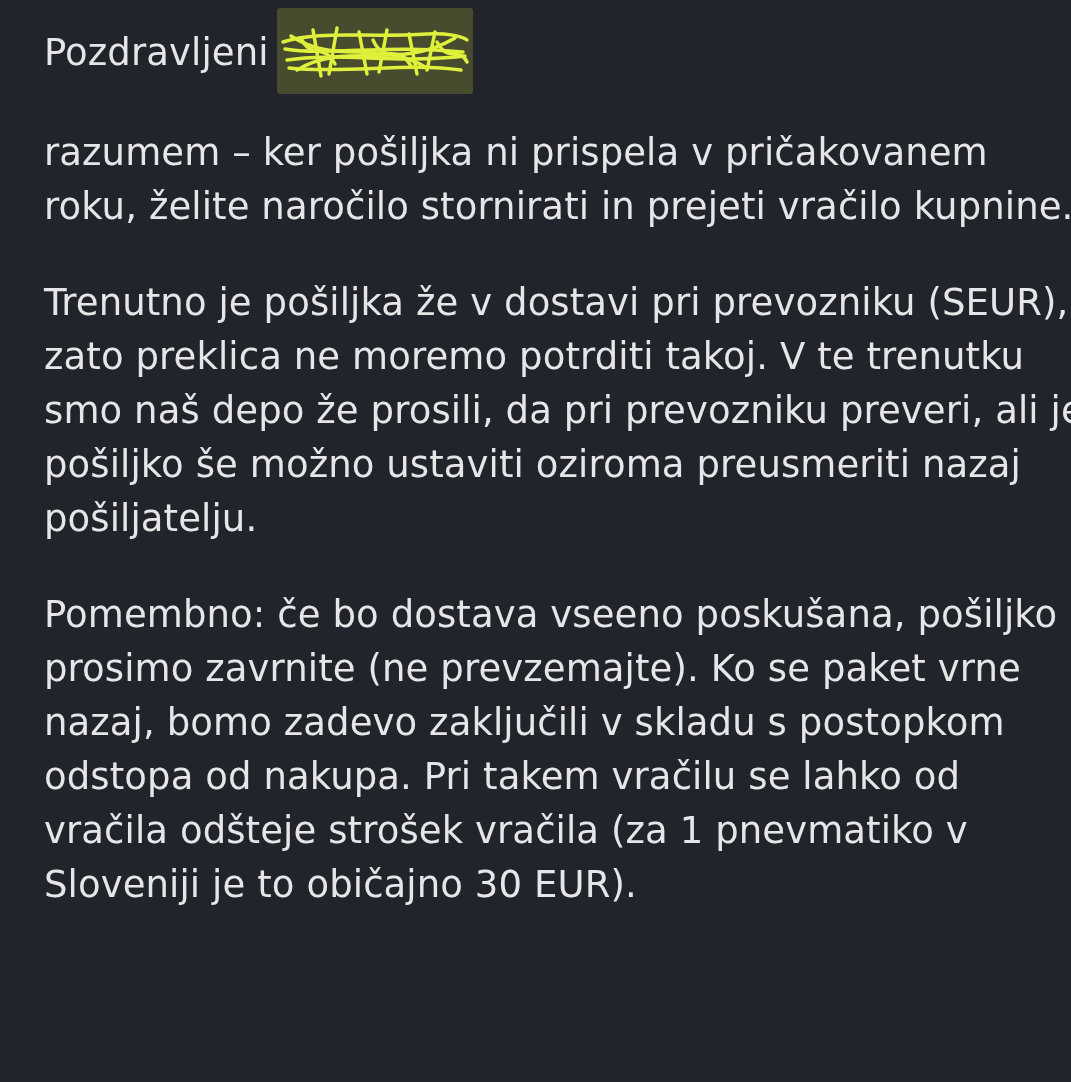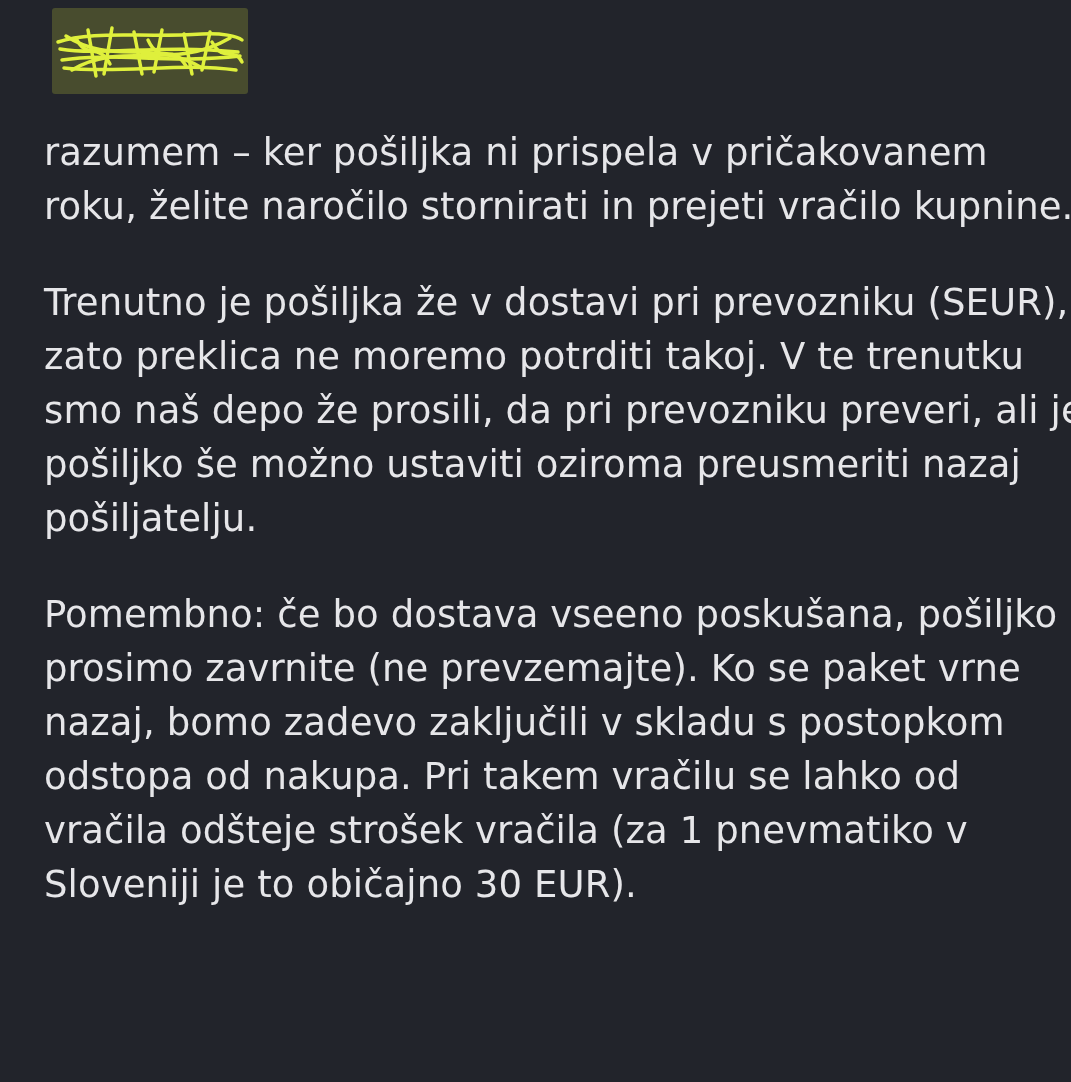--- a/index.html
+++ b/index.html
@@ -63,20 +63,21 @@
     display: block;
   }
 </style>
 </head>
 <body>
 
 <div class="page">
   <div class="message-body">
 
     <div class="greeting-line">
+      <span class="greeting-text">Pozdravljeni</span>
       <span class="redaction">
         <svg width="196" height="86" viewBox="0 0 196 86" aria-hidden="true">
           <g stroke="#dff03c" stroke-width="3.5" fill="none" stroke-linecap="round">
             <path d="M6 34 C40 22, 90 30, 150 26 C170 25, 185 28, 190 32"></path>
             <path d="M8 41 C50 48, 110 36, 186 44"></path>
             <path d="M10 52 C60 44, 120 56, 188 48"></path>
             <path d="M12 60 C70 66, 130 54, 184 62"></path>
             <path d="M14 28 C60 58, 100 30, 150 60"></path>
             <path d="M20 62 C70 32, 120 64, 178 30"></path>
             <path d="M36 22 L44 68"></path>

